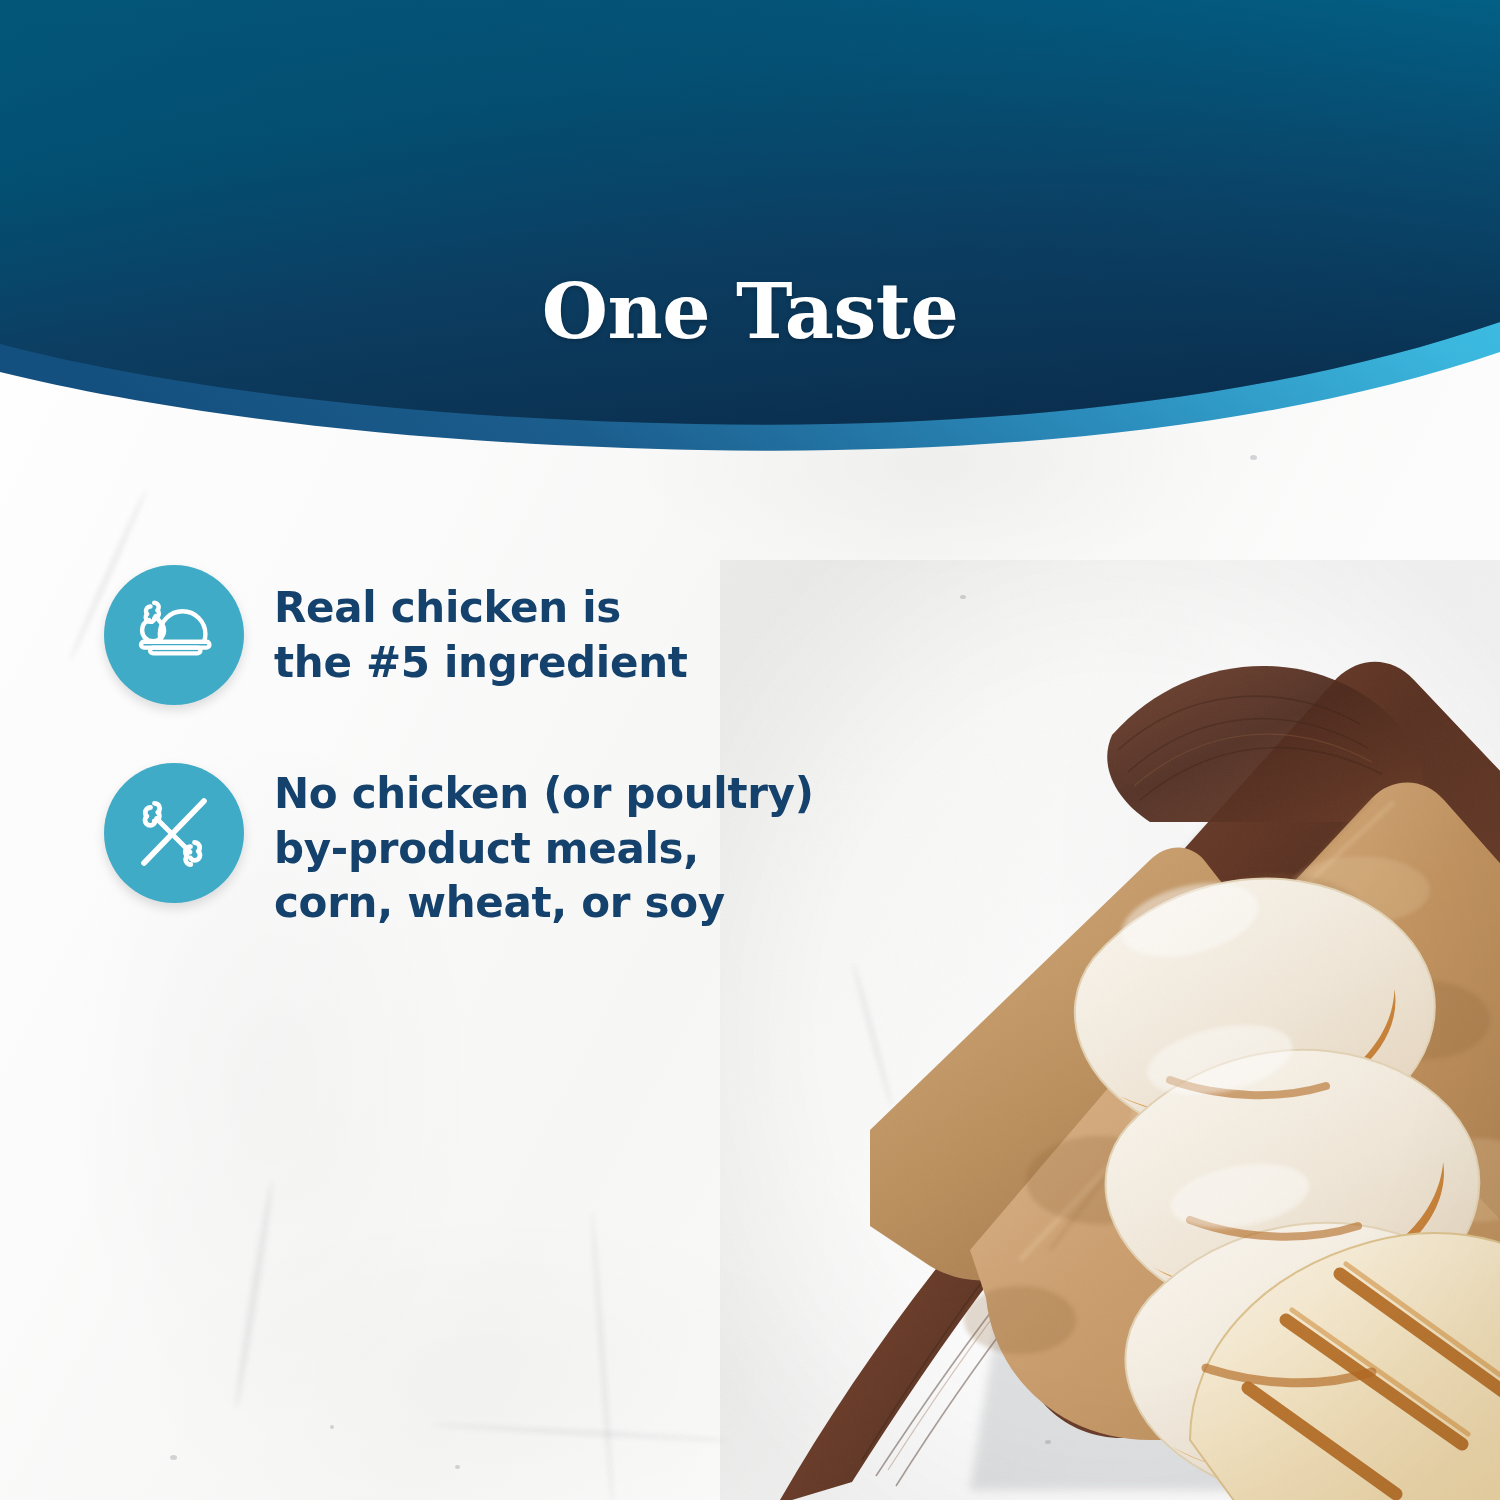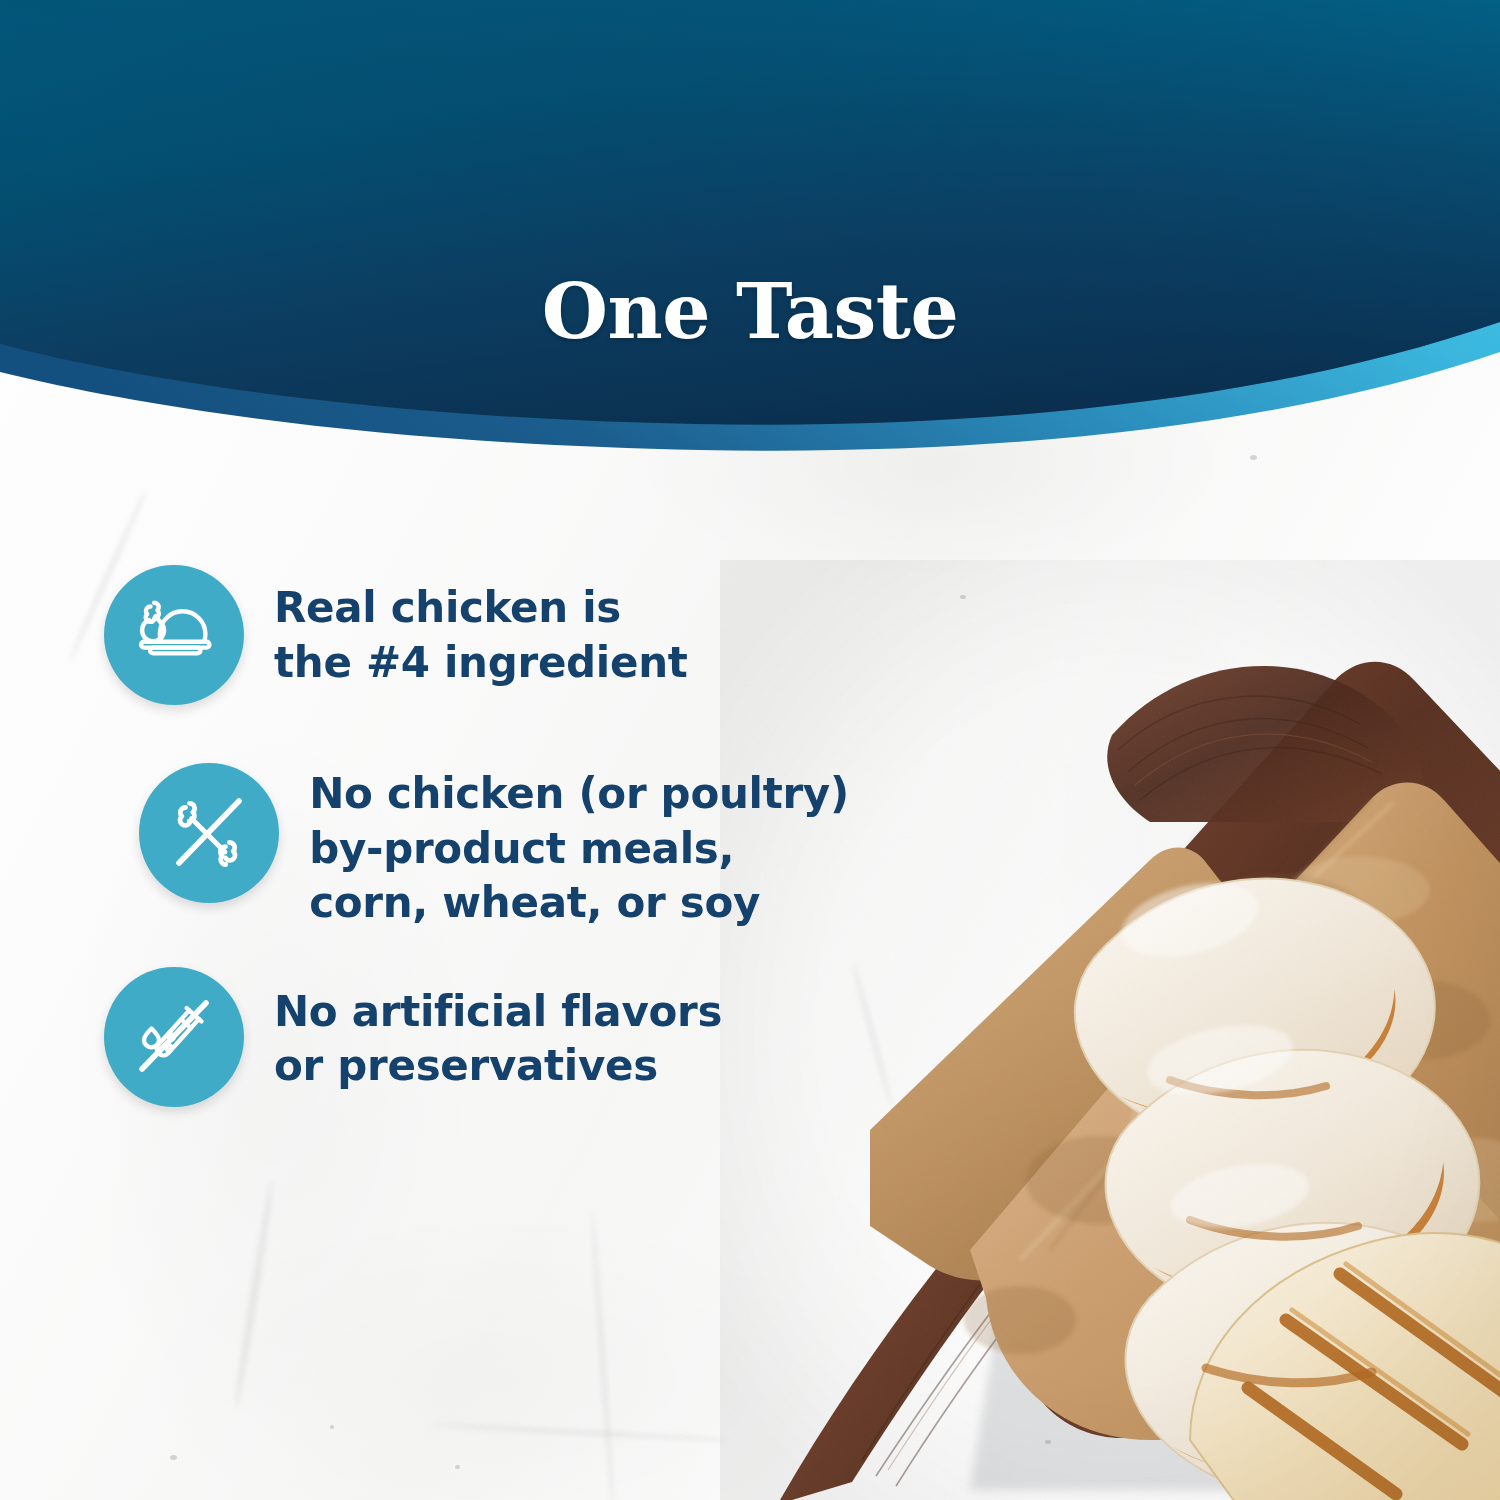--- a/index.html
+++ b/index.html
@@ -131,21 +131,21 @@
     font-family: "DejaVu Sans", sans-serif;
     font-weight: bold;
     font-size: 42px;
     line-height: 1.30;
     letter-spacing: -0.3px;
     white-space: pre-line;
     padding-top: 16px;
   }
 
   .b1 { margin-bottom: 58px; }
-  .b2 { margin-bottom: 36px; justify-content: center; }
+  .b2 { margin-bottom: 36px; }
   .b2 .bullet-text { padding-top: 4px; }
   .b3 .bullet-text { padding-top: 18px; }
 </style>
 </head>
 <body>
 
 <div id="page">
 
   <div class="marble"></div>
   <div class="vein v1"></div>
@@ -384,57 +384,37 @@
 
           <path d="M27.5 27.2 34 35.2c1.4 1.7 2.1 3.9 2.1 6.1 0 6.1-4.9 11-11 11s-11-4.9-11-11c0-4.7 2.9-8.7 7-10.3"></path>
 
           <path d="M33 52.5c-0.8-2.3-1.2-4.8-1.2-7.4 0-12.6 10.2-22.8 22.8-22.8S77.4 32.5 77.4 45.1c0 2.6-.4 5.1-1.2 7.4"></path>
 
           <path d="M16 52.8h62.5c1.6 0 2.9 1.3 2.9 2.9s-1.3 2.9-2.9 2.9H16c-1.6 0-2.9-1.3-2.9-2.9s1.3-2.9 2.9-2.9z"></path>
           <path d="M25 58.6h44.5c1.6 0 2.9 1.3 2.9 2.9s-1.3 2.9-2.9 2.9H25c-1.6 0-2.9-1.3-2.9-2.9s1.3-2.9 2.9-2.9z"></path>
         </svg>
       </div>
       <div class="bullet-text">Real chicken is
-the #4 ingredient</div>
+the #5 ingredient</div>
     </div>
 
     <div class="bullet b2">
       <div class="bullet-icon">
         <svg width="92" height="92" viewBox="0 0 92 92" xmlns="http://www.w3.org/2000/svg" fill="none" stroke="#ffffff" stroke-width="4.8" stroke-linecap="round" stroke-linejoin="round">
 
           <path d="M22.5 20.5c-2.9 0-5.2 2.3-5.2 5.2 0 1.4.6 2.7 1.5 3.6-1.1.9-1.8 2.3-1.8 3.8 0 2.9 2.3 5.2 5.2 5.2 1.8 0 3.4-.9 4.3-2.3"></path>
           <path d="M26.5 16.3c2.9 0 5.2 2.3 5.2 5.2 0 1.5-.7 2.9-1.8 3.8.9.9 1.5 2.2 1.5 3.6 0 2.9-2.3 5.2-5.2 5.2"></path>
           <path d="M28.5 31.5 62 65"></path>
           <path d="M66.5 55.5c2.9 0 5.2 2.3 5.2 5.2 0 1.4-.6 2.7-1.5 3.6 1.1.9 1.8 2.3 1.8 3.8 0 2.9-2.3 5.2-5.2 5.2-1.8 0-3.4-.9-4.3-2.3"></path>
           <path d="M62.5 59.7c-2.9 0-5.2 2.3-5.2 5.2 0 1.5.7 2.9 1.8 3.8-.9.9-1.5 2.2-1.5 3.6 0 2.9 2.3 5.2 5.2 5.2"></path>
 
           <path d="M76 14 16 76" stroke-width="5.6"></path>
         </svg>
       </div>
       <div class="bullet-text">No chicken (or poultry)
 by-product meals,
 corn, wheat, or soy</div>
     </div>
 
-    <div class="bullet b3">
-      <div class="bullet-icon">
-        <svg width="92" height="92" viewBox="0 0 92 92" xmlns="http://www.w3.org/2000/svg" fill="none" stroke="#ffffff" stroke-width="4.4" stroke-linecap="round" stroke-linejoin="round">
-
-          <g transform="rotate(42 46 46)">
-            <path d="M36 16h20"></path>
-            <path d="M39.5 16v46c0 3.6 2.9 6.5 6.5 6.5s6.5-2.9 6.5-6.5V16"></path>
-            <path d="M39.5 28h13"></path>
-            <circle cx="44" cy="48" r="2.6"></circle>
-            <circle cx="49.5" cy="57.5" r="2.6"></circle>
-          </g>
-
-          <path d="M23.5 37.5c0 0-7.5 7.4-7.5 11.4 0 4.1 3.4 7.4 7.5 7.4s7.5-3.3 7.5-7.4c0-4-7.5-11.4-7.5-11.4z"></path>
-
-          <path d="M78 12 14 78" stroke-width="5.6"></path>
-        </svg>
-      </div>
-      <div class="bullet-text">No artificial flavors
-or preservatives</div>
-    </div>
 
   </div>
 
 </div>
 
 </body></html>

